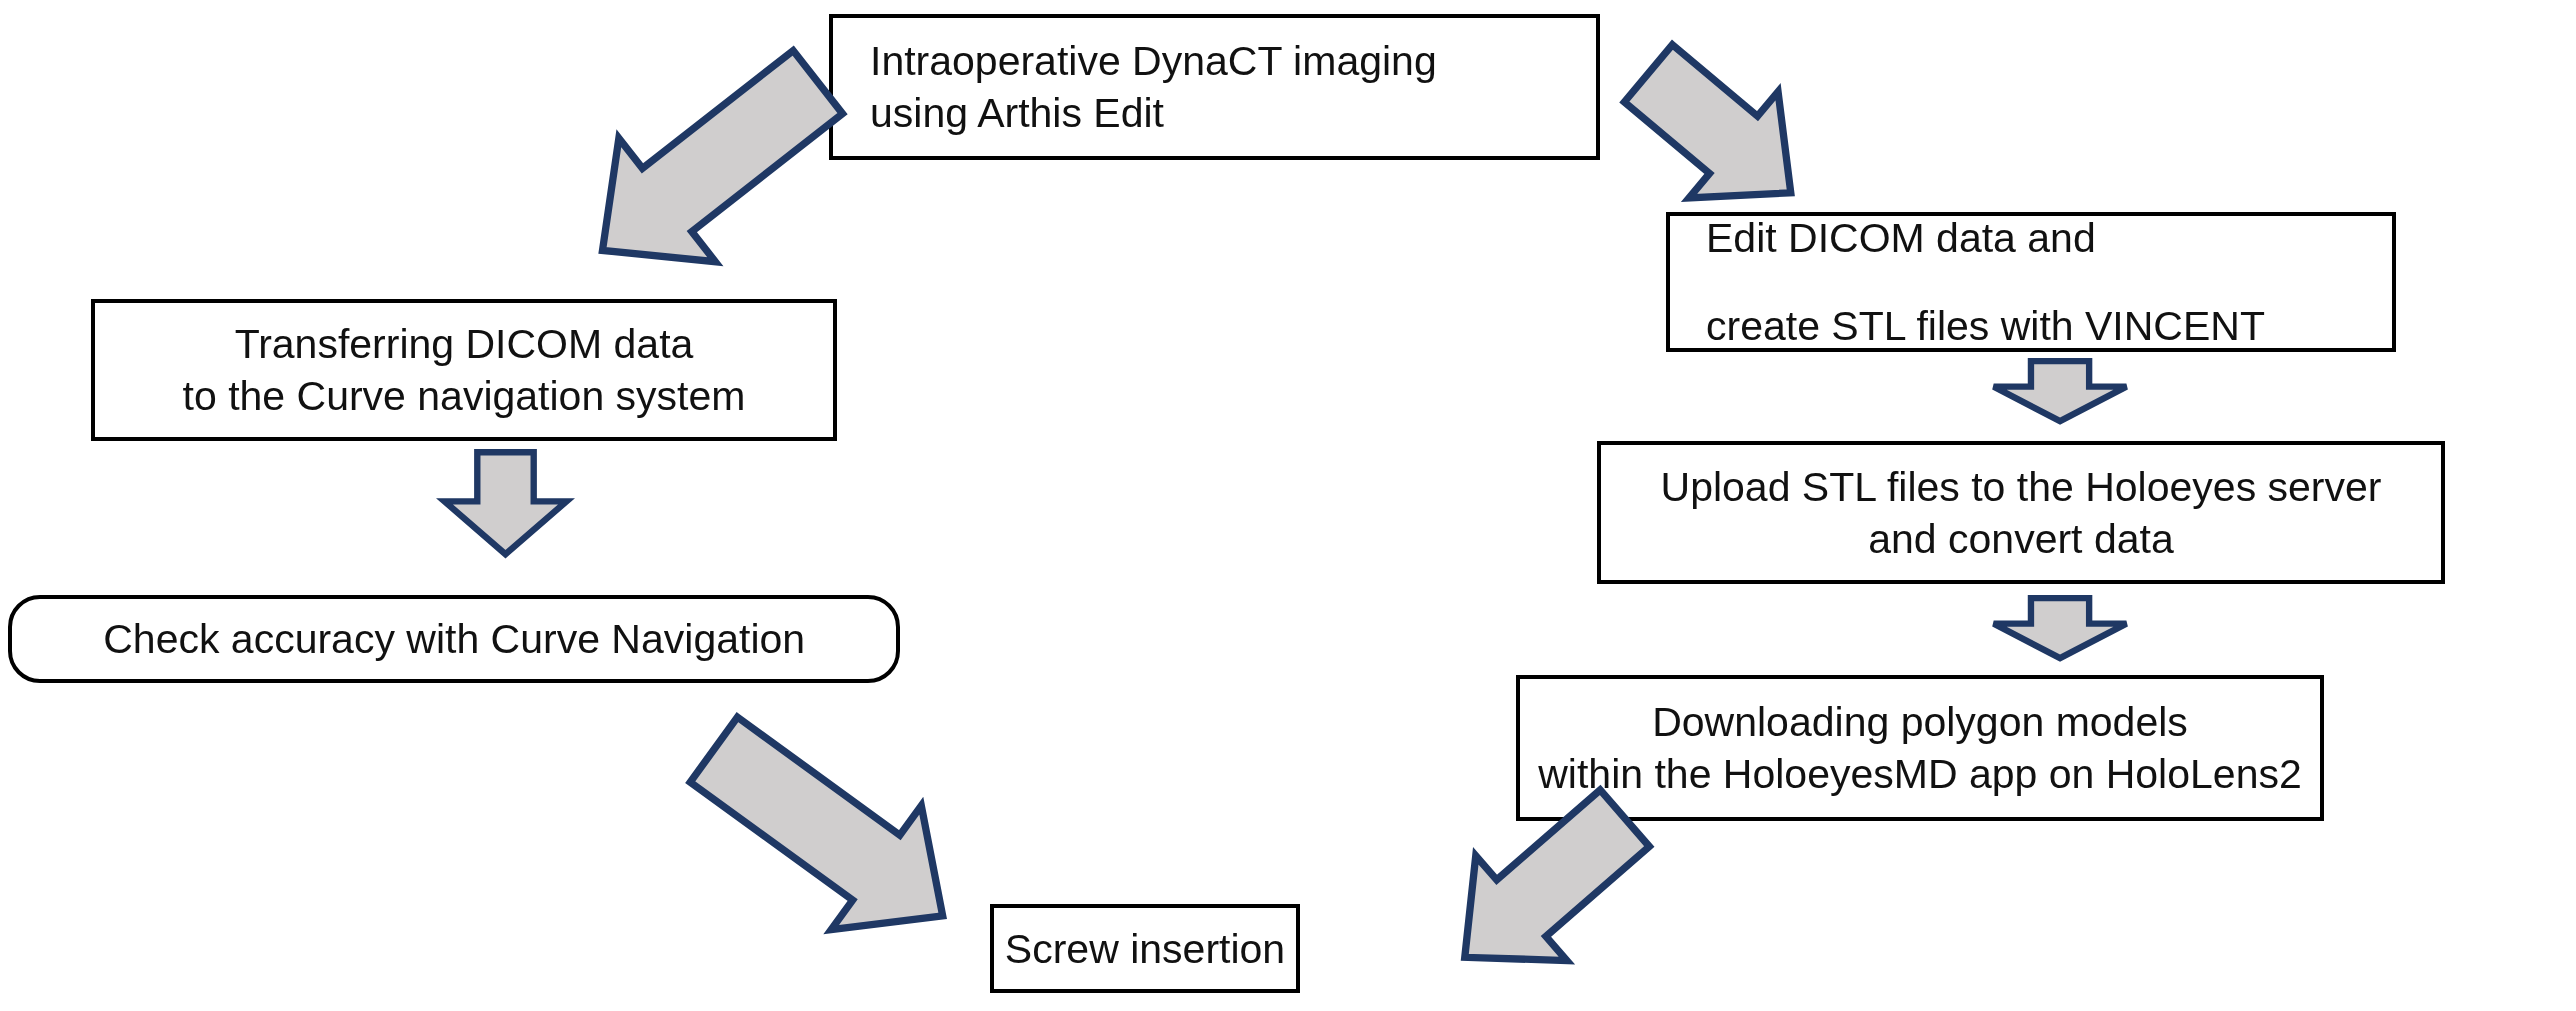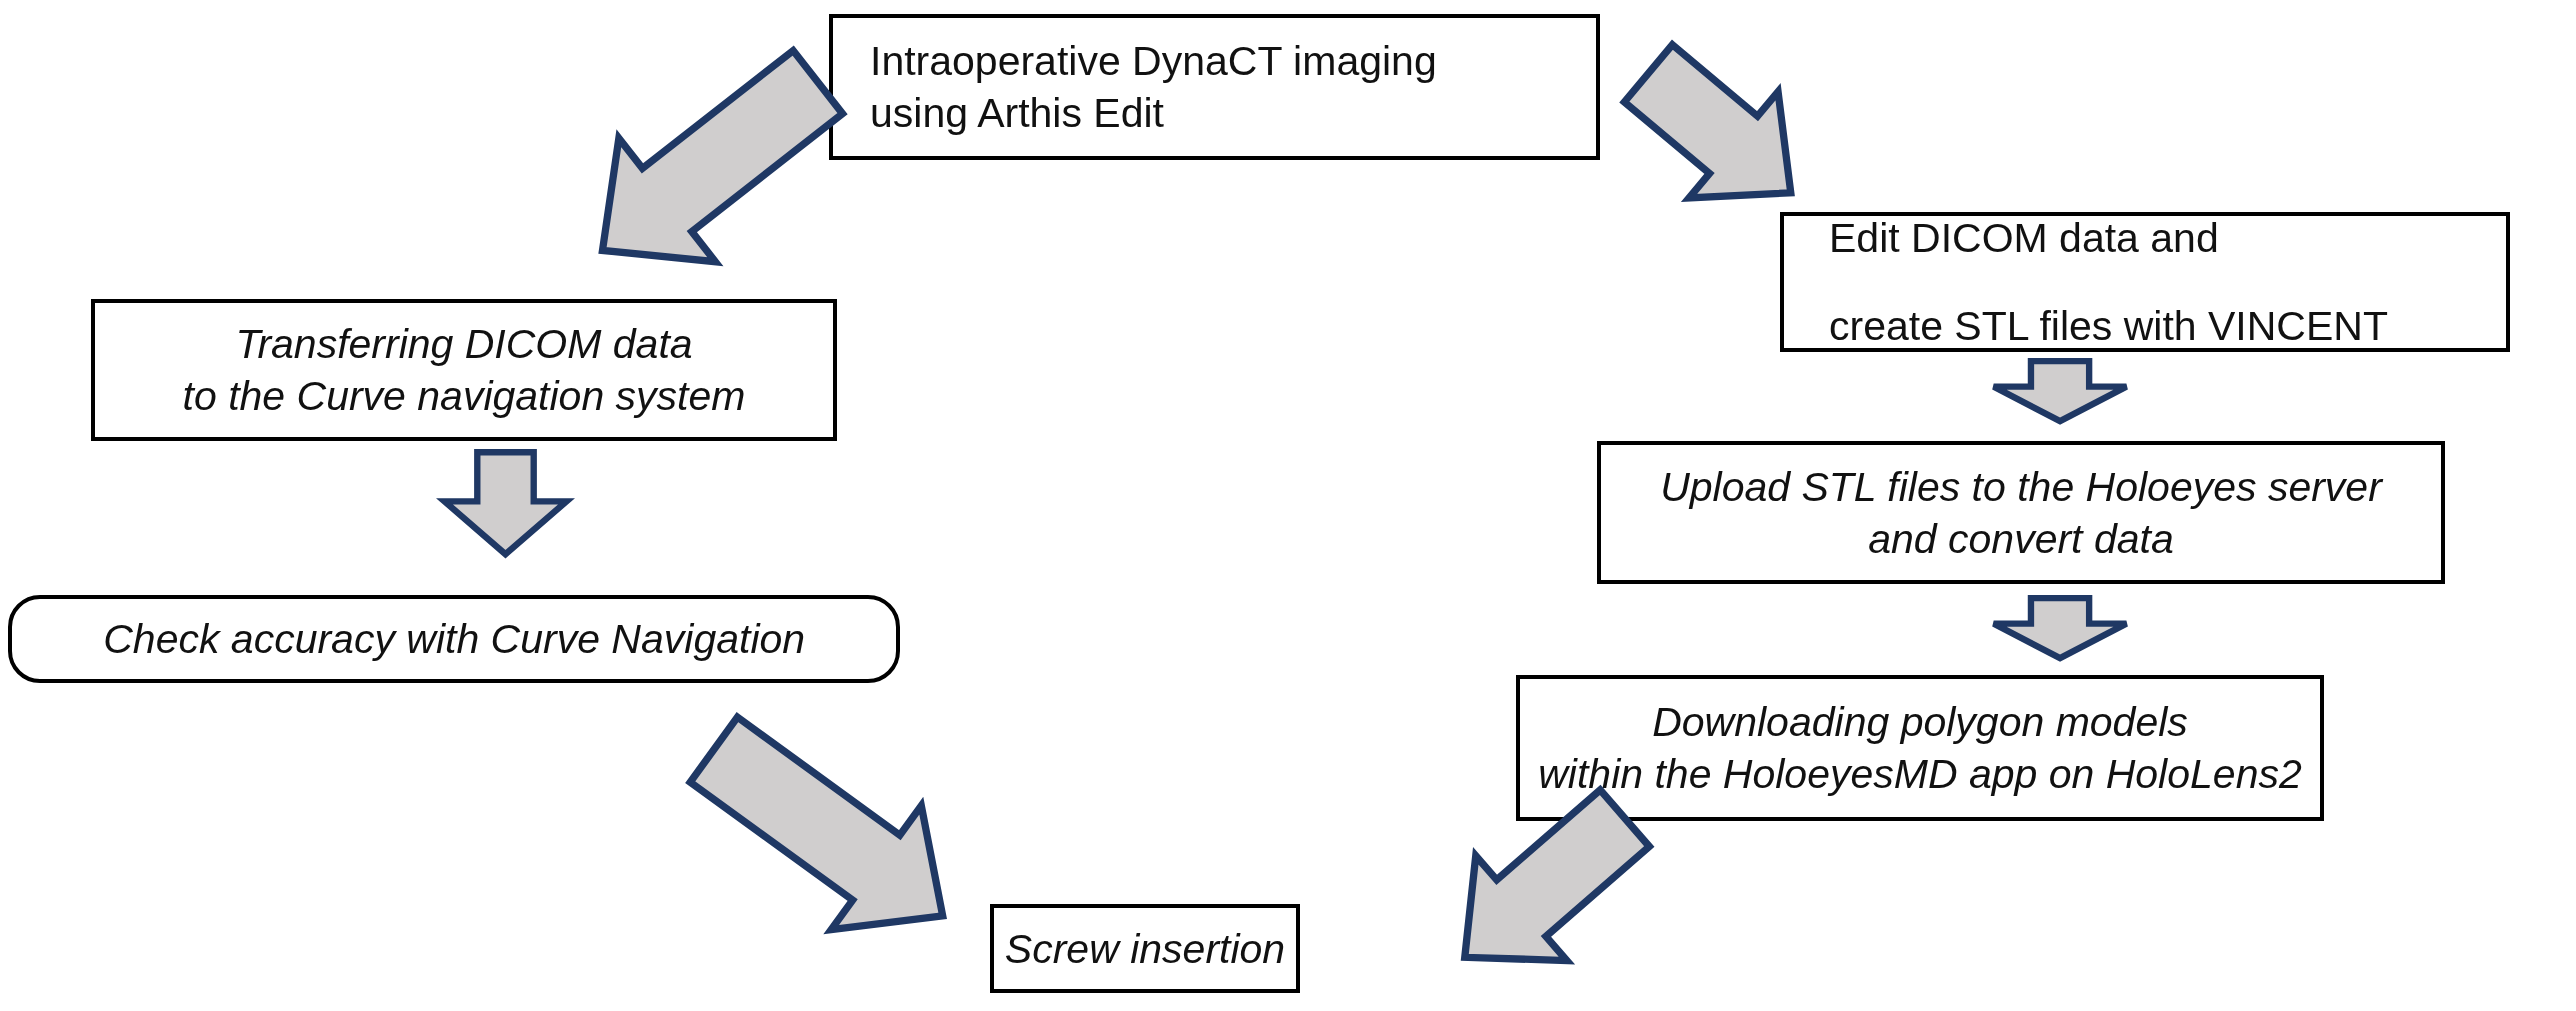--- a/index.html
+++ b/index.html
@@ -27,27 +27,27 @@
     background: var(--box-fill);
     border: 4.6px solid var(--box-border);
     display: flex;
     flex-direction: column;
     justify-content: center;
     font-size: 41px;
     line-height: 52px;
     white-space: nowrap;
   }
   .node.align-left   { align-items: flex-start; text-align: left; }
-  .node.align-center { align-items: center;     text-align: center; font-style: italic; }
+  .node.align-center { align-items: center;     text-align: center; }
 
   
   .node-imaging  { left: 829px;  top: 13.7px;  width: 771px;  height: 146px; padding-left: 37px; }
   .node-transfer { left: 91px;  top: 299px; width: 746px;  height: 142px; }
   .node-check    { left: 8.2px;    top: 595px; width: 892px;  height: 88px; border-radius: 32px;  }
-  .node-edit     { left: 1780px; top: 212px; width: 730px;  height: 140px; padding-left: 45px; gap: 36px; }
+  .node-edit     { left: 1666px; top: 212px; width: 730px;  height: 140px; padding-left: 36px; gap: 36px; }
   .node-upload   { left: 1597px; top: 441px; width: 848px; height: 143px; }
   .node-download { left: 1516px; top: 675px; width: 808px; height: 146px; }
   .node-screw    { left: 990px; top: 904px; width: 310px;  height: 89px;  }
 
   .arrow { position: absolute; overflow: visible; }
   .arrow polygon {
     fill: var(--arrow-fill);
     stroke: var(--arrow-outline);
     stroke-linejoin: miter;
   }

